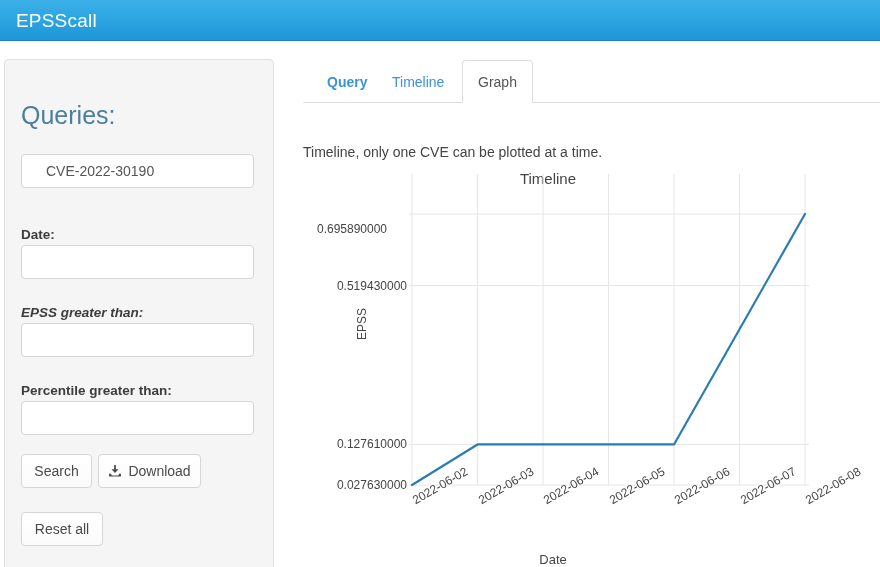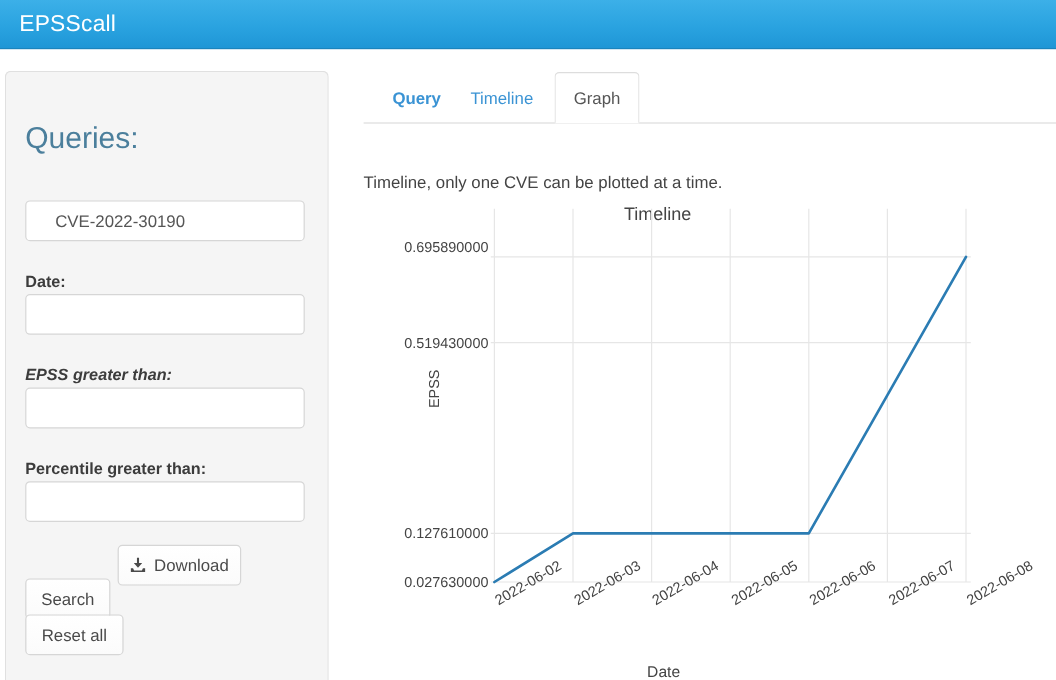--- a/index.html
+++ b/index.html
@@ -171,32 +171,32 @@
 <body>
 
 <div id="navbar">
   <a id="brand" href="#">EPSScall</a>
 </div>
 
 <div id="sidebar">
   <h2 id="queries-title">Queries:</h2>
 
   <label class="field-label" style="top:106px;margin-left:44px;">CVE:</label>
-  <input class="field-input" style="top: 107px; padding-left: 24px;" value="CVE-2022-30190">
+  <input class="field-input" style="top: 94px; padding-left: 24px;" value="CVE-2022-30190">
 
   <label class="field-label" style="top:167px;">Date:</label>
   <input class="field-input" style="top: 185px;" value="">
 
   <label class="field-label" style="top:245px;font-style:italic;">EPSS greater than:</label>
   <input class="field-input" style="top: 263px;" value="">
 
   <label class="field-label" style="top:323px;">Percentile greater than:</label>
   <input class="field-input" style="top: 341px;" value="">
 
-  <button class="btn" style="left:16px; top:394px; width:71px;margin-top:28px;">
+  <button class="btn" style="left:16px; top:394px; width:71px;">
     <span>Search</span>
   </button>
 
   <button class="btn" style="left:93px; top:394px; width:103px;text-align:right;">
     <span class="dl-icon">
       <svg viewBox="0 0 16 16" width="14" height="14" aria-hidden="true">
         <path d="M7 1 h2 v5 h3 l-4 4.4 l-4 -4.4 h3 z" fill="#4a4a4a"></path>
         <path d="M1.2 11 h2.1 l1 2 h7.4 l1 -2 h2.1 v3.4 h-13.6 z" fill="#4a4a4a"></path>
       </svg>
     </span>
@@ -237,21 +237,21 @@
         <line x1="106" x2="506" y1="54" y2="54" stroke="#e6e6e6" stroke-width="1"></line>
         <line x1="106" x2="506" y1="125.55996169155719" y2="125.55996169155719" stroke="#e6e6e6" stroke-width="1"></line>
         <line x1="106" x2="506" y1="284.455032472391" y2="284.455032472391" stroke="#e6e6e6" stroke-width="1"></line>
         <line x1="106" x2="506" y1="325" y2="325" stroke="#e6e6e6" stroke-width="1"></line>
       </g>
     <g id="dataline">
         <polyline points="109,325 174.5,284.455032472391 240,284.455032472391 305.5,284.455032472391 371,284.455032472391 436.5,169.22751623619547 502,54" fill="none" stroke="#2b7cb3" stroke-width="2.2" stroke-linejoin="round" stroke-linecap="round"></polyline>
       </g>
   </svg>
   <div id="ytick-group">
-      <div class="ytick" style="top: 46px; left: -6px;">0.695890000</div>
+      <div class="ytick" style="top: 69px; left: -6px; text-align: center;">0.695890000</div>
       <div class="ytick" style="top: 125.56px; left: -6px;">0.519430000</div>
       <div class="ytick" style="top: 284.455px; left: -6px;">0.127610000</div>
       <div class="ytick" style="top: 325px; left: -6px;">0.027630000</div>
     </div>
   <div id="xtick-group">
       <div class="xtick" style="left: 107px; top: 335px;">2022-06-02</div>
       <div class="xtick" style="left: 172.5px; top: 335px;">2022-06-03</div>
       <div class="xtick" style="left: 238px; top: 335px;">2022-06-04</div>
       <div class="xtick" style="left: 303.5px; top: 335px;">2022-06-05</div>
       <div class="xtick" style="left: 369px; top: 335px;">2022-06-06</div>

